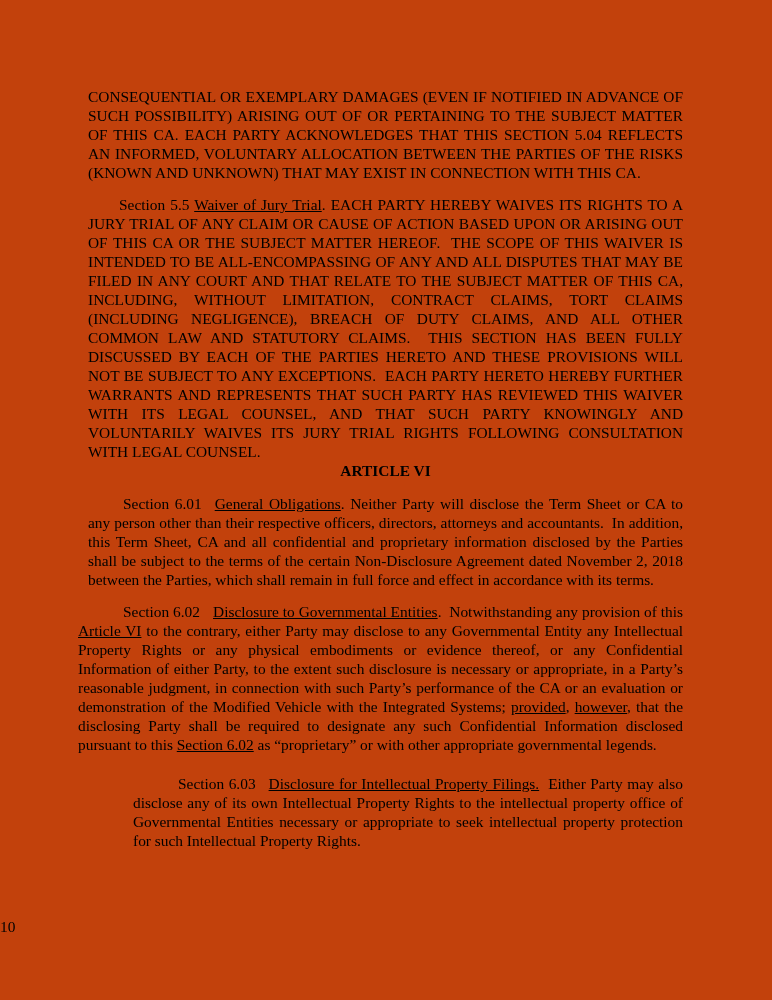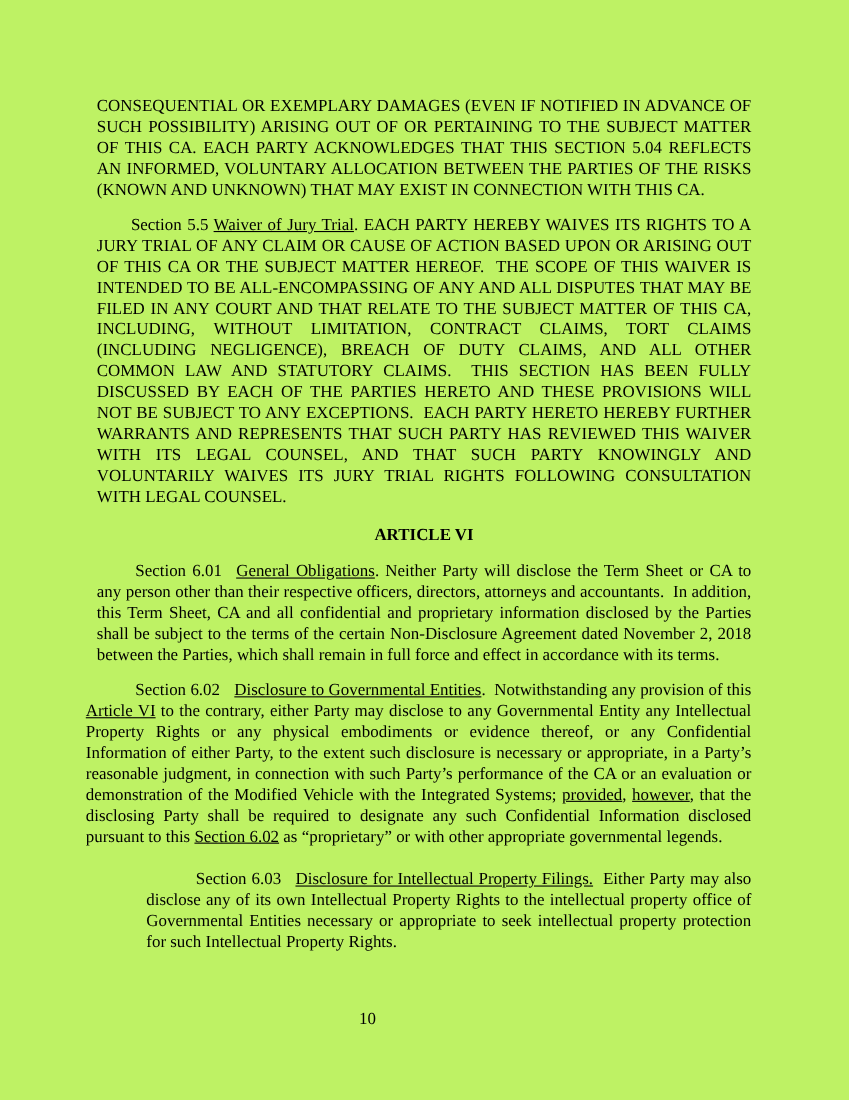--- a/index.html
+++ b/index.html
@@ -12,50 +12,49 @@
     height: 1000px;
     font-family: "Liberation Serif", "DejaVu Serif", serif;
     font-size: 15.4px;
     line-height: 19px;
     color: #000000;
   }
   .page {
     position: relative;
     width: 772px;
     height: 1000px;
-    background: #bef264;
+    background: #c2410c;
     overflow: hidden;
   }
   .content {
     padding: 87px 89px 0 88px; 
   }
   .para {
     margin: 0 0 13px 0;
     text-align: justify;
     text-justify: inter-word;
   }
   .p-damages { text-indent: 0; }
-  .p-55 { text-indent: 31px; margin-bottom: 16px; }
+  .p-55 { text-indent: 31px; margin-bottom: 0; }
   .p-601 { text-indent: 35px; }
   .p-602, .p-603 { text-indent: 45px; margin-left: -10px; }
   .p-602 { margin-bottom: 20px; }
   .p-603 { margin-bottom: 0; margin-left: 45px; }
   .article-heading {
     margin: 0 0 14px 0;
     text-align: center;
     font-weight: bold;
   }
   .u { text-decoration: underline; }
   .tab { display: inline-block; width: 13px; }
   .page-footer {
     position: absolute;
     top: 917px;
     left: 0;
     width: 668px;
-    text-align: center;
     font-family: Liberation Serif, serif;
   }
 </style>
 </head>
 <body>
 
 <div class="page">
   <main class="content">
 
     <p class="para p-damages"><span>CONSEQUENTIAL OR EXEMPLARY DAMAGES (EVEN IF NOTIFIED IN ADVANCE OF SUCH POSSIBILITY) ARISING OUT OF OR PERTAINING TO THE SUBJECT MATTER OF THIS CA. EACH PARTY ACKNOWLEDGES THAT THIS SECTION 5.04 REFLECTS AN INFORMED, VOLUNTARY ALLOCATION BETWEEN THE PARTIES OF THE RISKS (KNOWN AND UNKNOWN) THAT MAY EXIST IN CONNECTION WITH THIS CA.</span></p>

